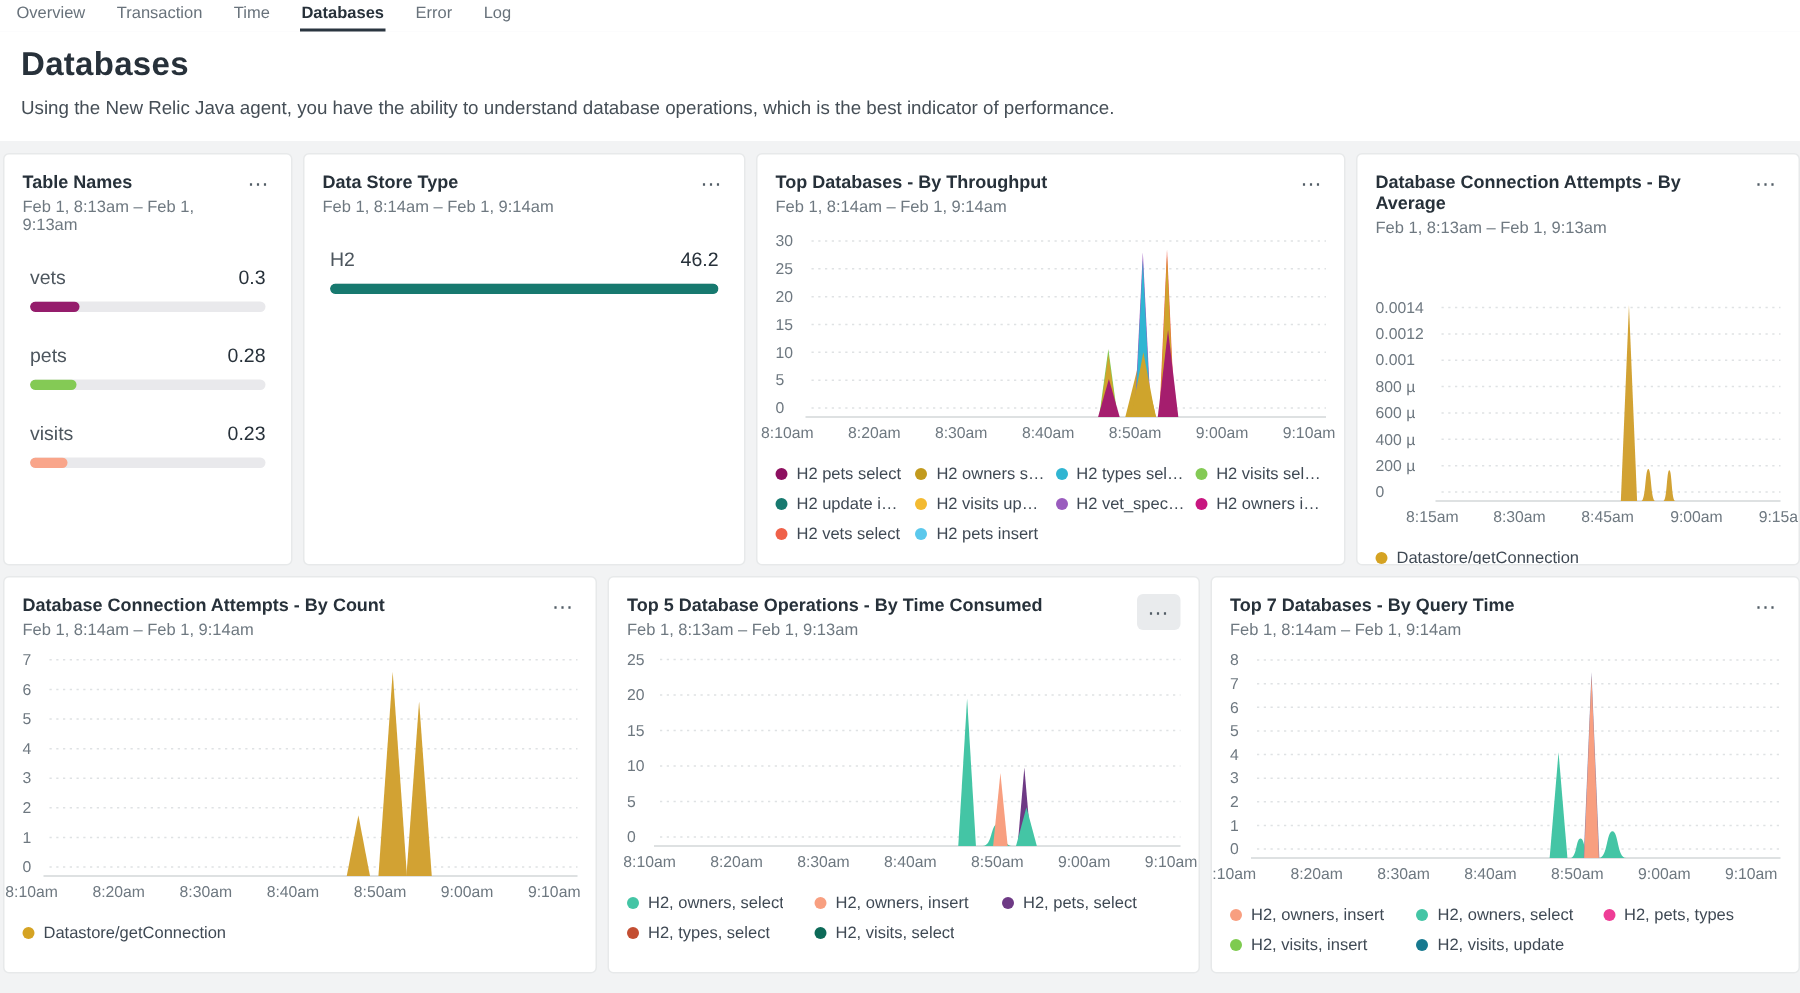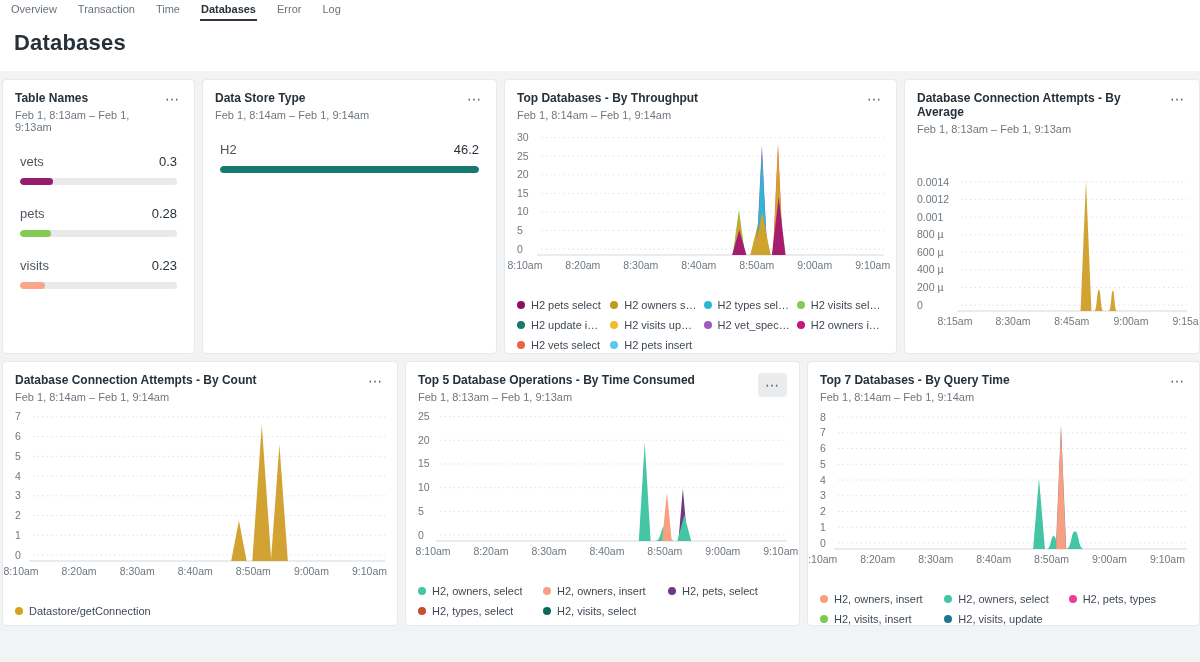--- a/index.html
+++ b/index.html
@@ -37,21 +37,21 @@
   .bar-label { color:#4d565e; }
   .bar-value { color:#27313a; }
   .bar-track { margin-top:9px; height:7px; border-radius:4px; background:#e9e9ec; overflow:hidden; }
   .bar-fill { height:100%; border-radius:4px; }
   
   .chart svg { overflow:visible; display:block; }
   .ytick { font-size:10.5px; fill:#6e7880; }
   .xtick { font-size:10.5px; fill:#6e7880; text-anchor:middle; }
   .m8 { margin-top:8px; } .m26 { margin-top:38px; } .m5 { margin-top:5px; }
   
-  .legend { display:grid; margin-top:24px; row-gap:8px; column-gap:6px; font-size:11px; color:#3f4954;text-align:right; }
+  .legend { display:grid; margin-top:12px; row-gap:8px; column-gap:6px; font-size:11px; color:#3f4954;text-align:right; }
   .cols1 { grid-template-columns:1fr; }
   .cols3 { grid-template-columns:repeat(3,1fr); }
   .cols4 { grid-template-columns:repeat(4,1fr); }
   .legend-item { display:flex; align-items:center; gap:6px; min-width:0; cursor:pointer; }
   .dot { width:8px; height:8px; border-radius:50%; flex:none; }
   .legend-label { white-space:nowrap; overflow:hidden; text-overflow:ellipsis; }
 </style>
 </head>
 <body>
 
@@ -59,20 +59,21 @@
   <div class="nav-tab">Overview</div>
   <div class="nav-tab">Transaction</div>
   <div class="nav-tab">Time</div>
   <div class="nav-tab active">Databases</div>
   <div class="nav-tab">Error</div>
   <div class="nav-tab">Log</div>
 </div>
 
 <div class="page-header">
   <div class="page-title">Databases</div>
+  <div class="page-sub">Using the New Relic Java agent, you have the ability to understand database operations, which is the best indicator of performance.</div>
 </div>
 
 <div class="grid">
 
   <div class="row row1">
 
     <div class="panel p1">
       <div class="panel-head">
         <div>
           <div class="panel-title">Table Names</div>

